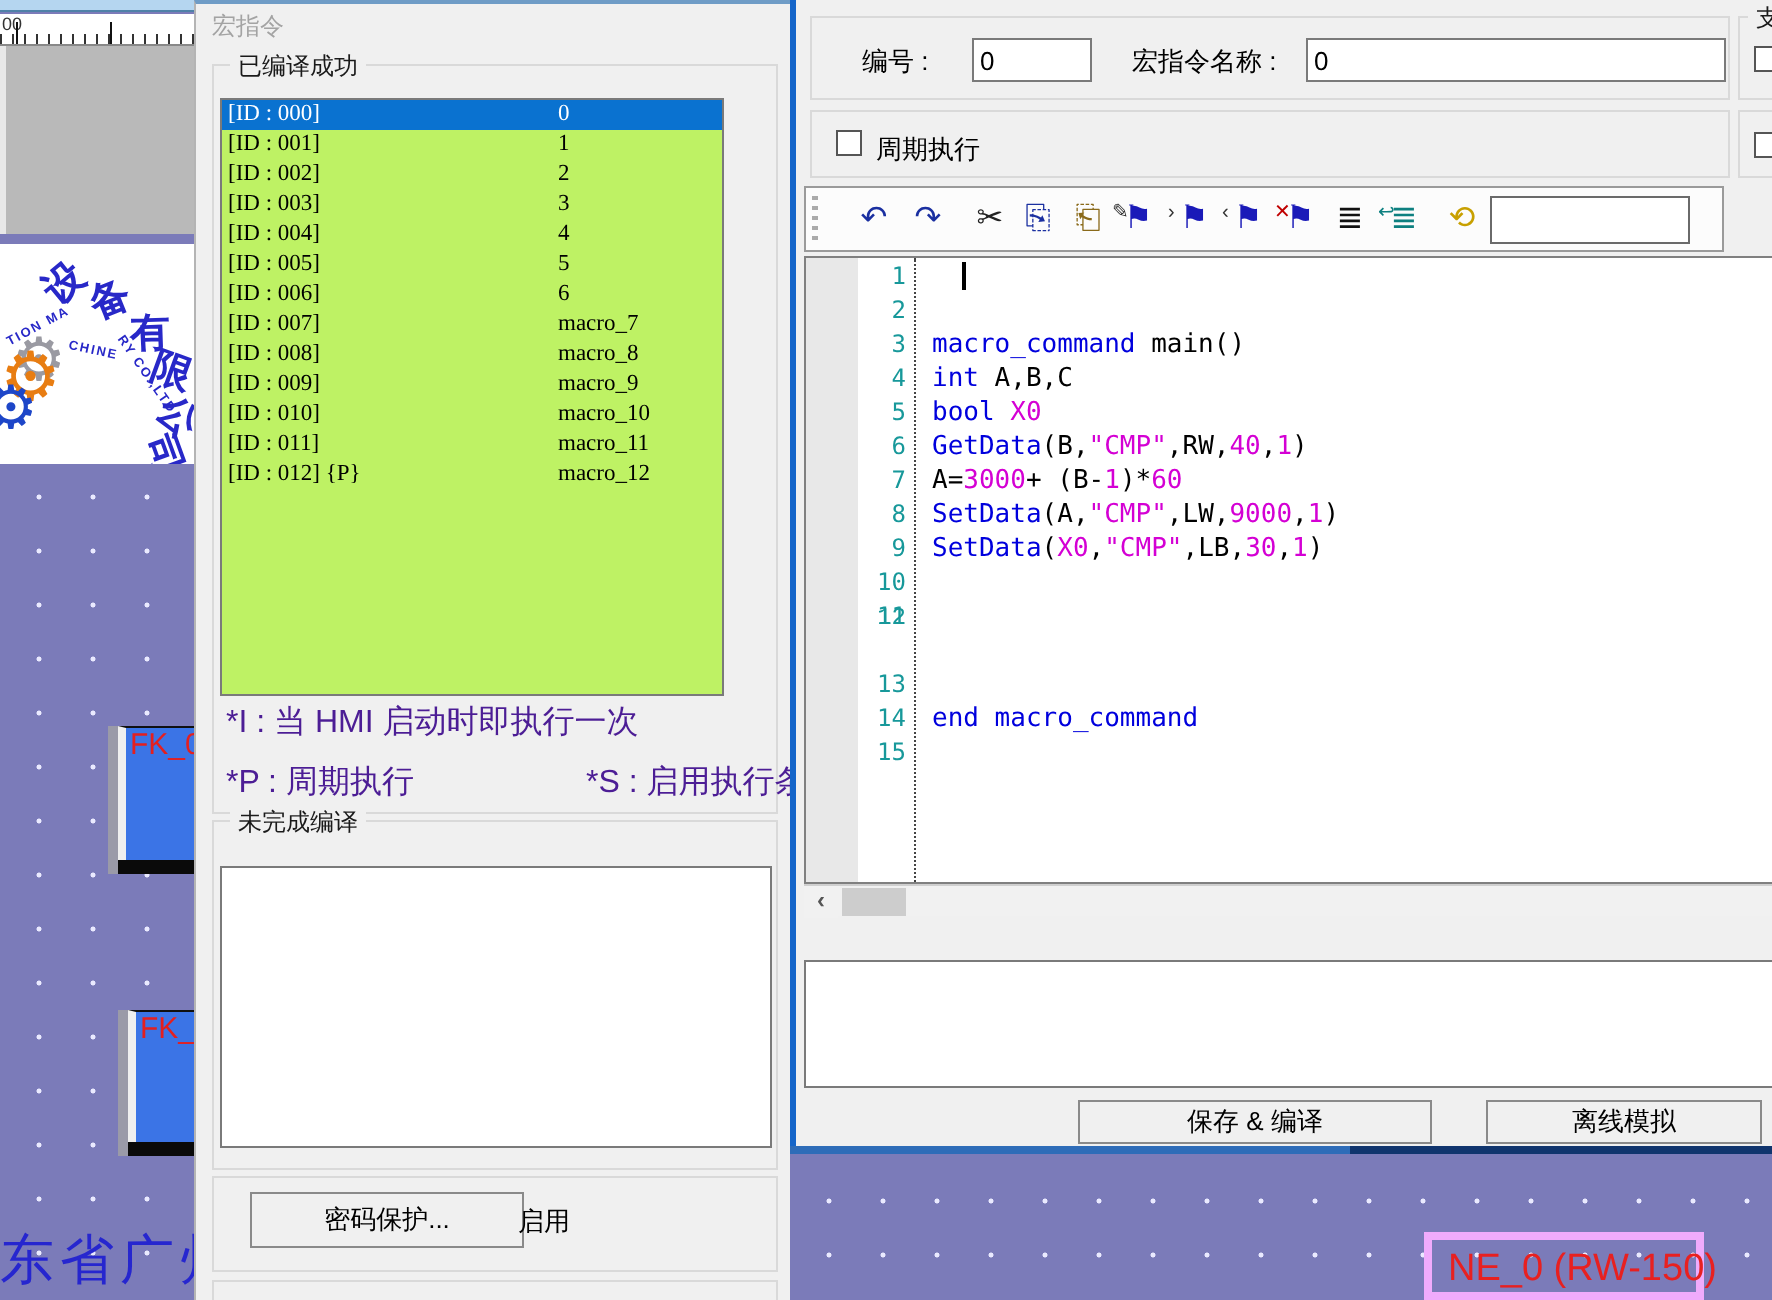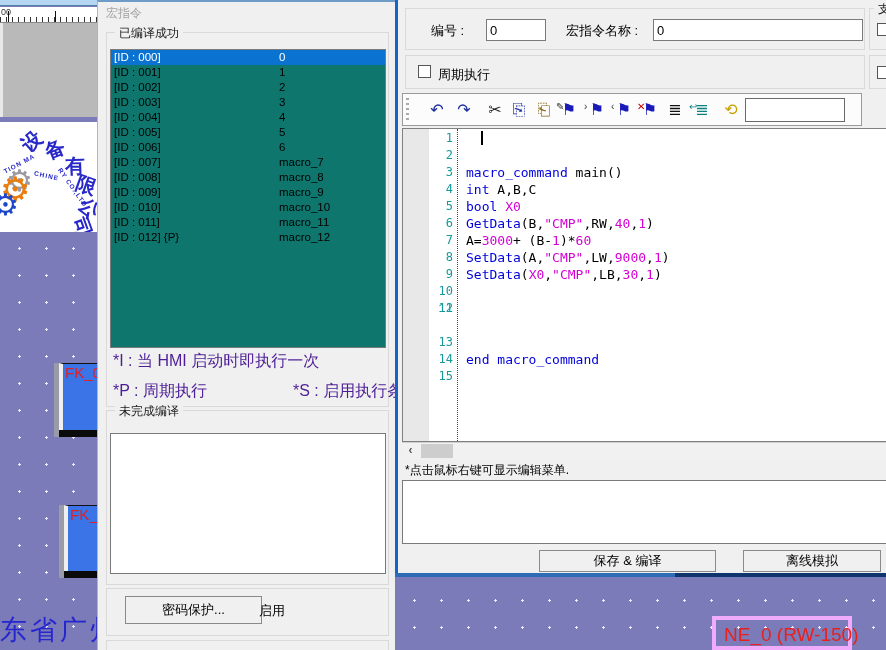--- a/index.html
+++ b/index.html
@@ -35,21 +35,21 @@
   #canvas-text { left:0px; top:612px; width:97px; color:#2626cf; font-size:27px;
                  font-family:"Liberation Serif", serif; letter-spacing:3px; white-space:nowrap; }
 
   
   #dlg1 { left:97px; top:0; width:298px; height:650px; background:#f0f0f0;
           border-top:2px solid #6f9cc6; border-left:1px solid #b4b4b4; }
   #dlg1-title { position:absolute; left:8px; top:3px; font-size:12px; color:#a3a3a3; }
   .grp { position:absolute; border:1px solid #d9d9d9; }
   .grp-label { position:absolute; top:-8px; left:8px; background:#f0f0f0; padding:0 4px; font-size:12px; color:#1a1a1a; }
   #grp-compiled { left:8px; top:30px; width:283px; height:375px; }
-  #compiled-list { position:absolute; left:3px; top:16px; width:276px; height:299px; background:#0f766e; border:1px solid #7a7a7a; overflow:hidden; }
+  #compiled-list { position:absolute; left:3px; top:16px; width:252px; height:299px; background:#bef264; border:1px solid #7a7a7a; overflow:hidden;font-family:Liberation Serif, serif; }
   .lrow { position:relative; height:15px; line-height:15px; font-size:11.5px; color:#000; padding-left:3px; white-space:nowrap; }
   .lrow .lname { position:absolute; left:168px; top:0; }
   .lrow.sel { background:#0a72d0; color:#fff; }
   .note { position:absolute; font-size:16px; color:#4c1d95; white-space:nowrap; }
   #grp-uncompiled { left:8px; top:408px; width:283px; height:175px; }
   #uncompiled-list { position:absolute; left:3px; top:22px; width:276px; height:141px; background:#fff; border:1px solid #7a7a7a; }
   #grp-password { left:8px; top:586px; width:283px; height:48px; }
   #password-btn { position:absolute; left:18px; top:7px; width:137px; height:28px; background:#f0f0f0;
                   border:1px solid #8a8a8a; font-size:13px; font-family:inherit; }
   #password-status { position:absolute; left:152px; top:13px; font-size:13px; }
@@ -254,21 +254,20 @@
       <div class="cline" style="top: 222px;"><span class="tk-k">end macro_command</span></div>
       <div class="lnum" style="top: 239px;">15</div>
       <div class="cline" style="top: 239px;"></div>
     </div>
 
   <div id="hscroll">
     <span class="arrow">‹</span>
     <span class="thumb"></span>
   </div>
 
-  <div id="editor-hint">*点击鼠标右键可显示编辑菜单.</div>
   <div id="msgbox"></div>
 
   <button class="dlgbtn" id="btn-save">保存 &amp; 编译</button>
   <button class="dlgbtn" id="btn-sim">离线模拟</button>
 
   <div id="dlg2-bottom"></div>
 </div>
 
 <div class="abs dots" id="canvas-bottom"></div>
 <div class="abs" id="ne-widget">

